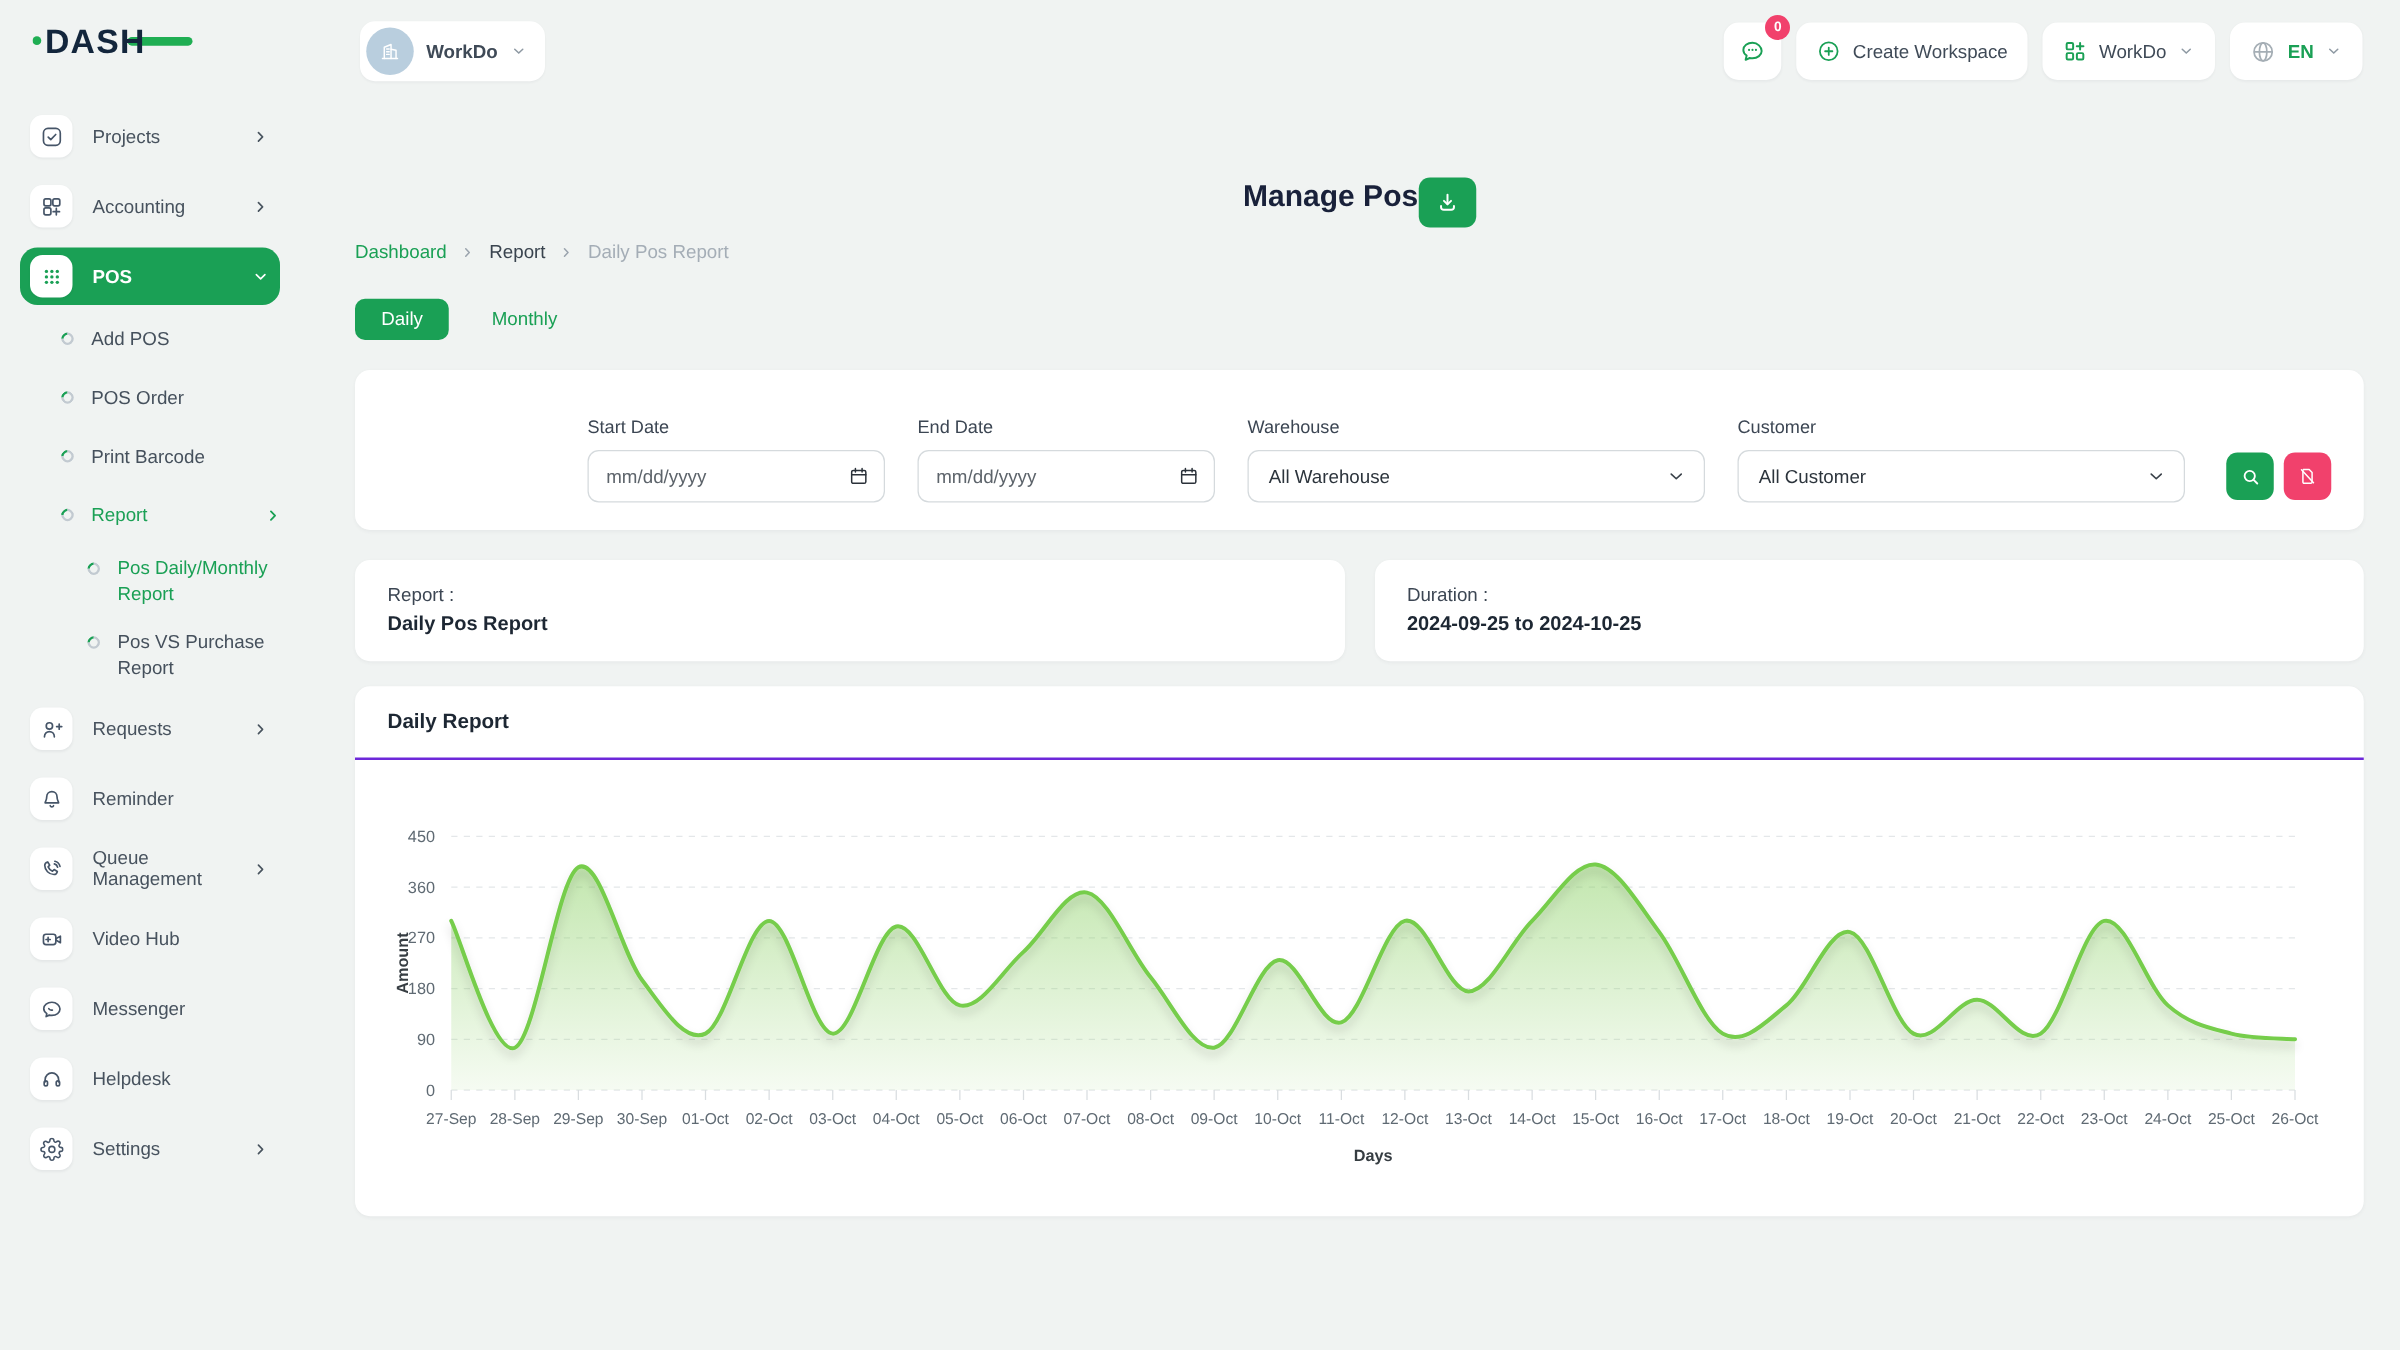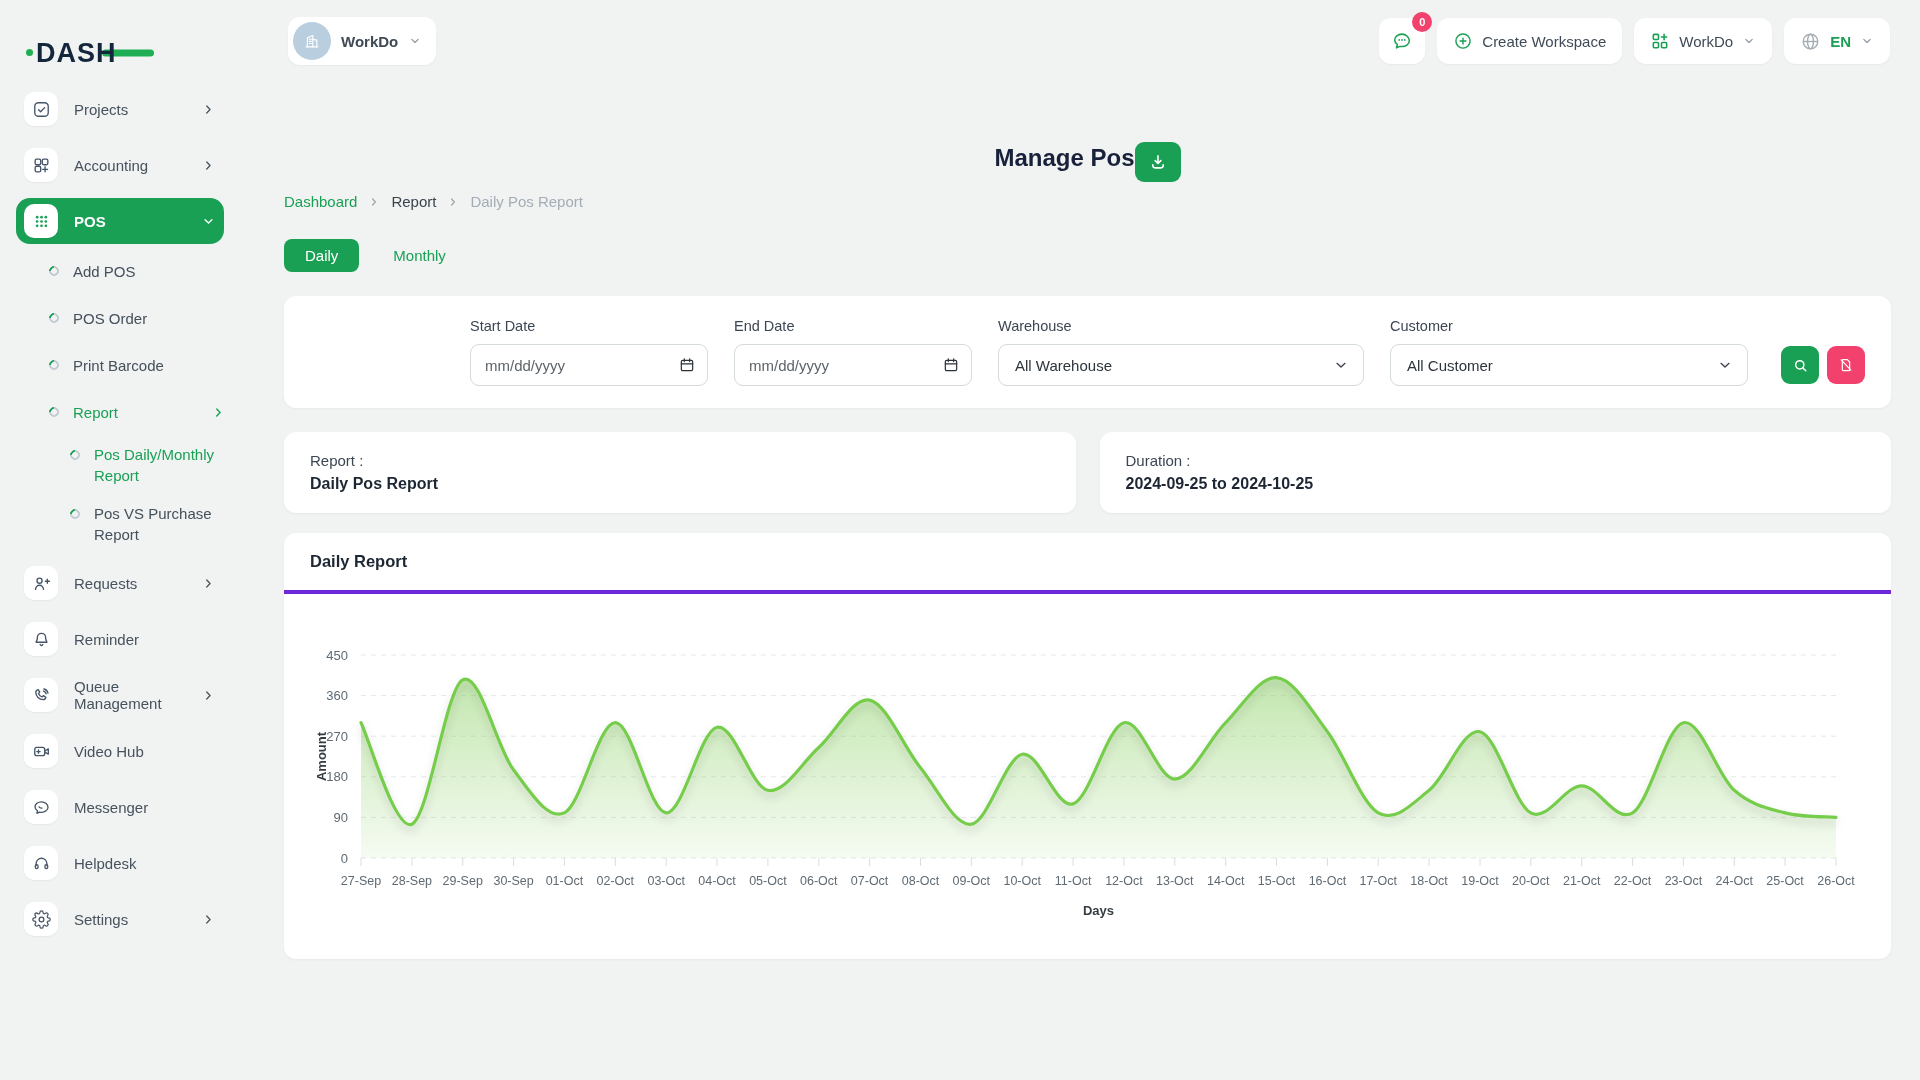--- a/index.html
+++ b/index.html
@@ -6,21 +6,21 @@
   html,body { margin:0; padding:0; }
   body {
     width:1920px; height:1080px; overflow:hidden;
     background:#f0f3f2; color:#46515d;
     font-family:"Liberation Sans", sans-serif;
   }
   .app { display:flex; width:1920px; height:1080px; }
 
   
   .sidebar { width:240px; flex:none; padding-top:14px; }
-  .logo-wrap { height:56px; display:flex; align-items:flex-end; padding-left:26px; }
+  .logo-wrap { height:56px; display:flex; align-items:flex-start; padding-left:26px; }
   .nav { padding-top:16px; }
   .nav-item { height:46px; margin:0 16px 10px; padding:0 8px; display:flex; align-items:center; border-radius:14px; cursor:pointer; }
   .icon-box { width:34px; height:34px; border-radius:10px; background:#fff; display:flex; align-items:center; justify-content:center; box-shadow:0 1px 2px rgba(16,24,40,.05); flex:none; }
   .nav-label { margin-left:16px; font-size:15px; font-weight:500; color:#47525e; }
   .nav-chev { margin-left:auto; display:flex; color:#49545f; }
   .nav-item.active { background:#1aa055; }
   .nav-item.active .nav-label { color:#fff; font-weight:700; }
   .nav-item.active .nav-chev { color:#fff; }
   .sub-item { min-height:34px; margin-bottom:13px; padding:2px 14px 2px 49px; display:flex; align-items:center; font-size:15px; color:#45505c; cursor:pointer; line-height:21px; }
   .sub-item.lvl3 { padding-left:70px; align-items:flex-start; }
@@ -50,41 +50,41 @@
   .bc-link { color:#1aa055; cursor:pointer; }
   .bc-sep { color:#9aa3ad; display:flex; }
   .bc-mid { color:#39434e; font-weight:500; }
   .bc-cur { color:#a4adb6; }
   .tabs { margin-top:29px; display:flex; align-items:center; gap:28px; }
   .tab-active { background:#1aa055; color:#fff; border-radius:8px; padding:8px 21px; font-size:15px; font-weight:500; border:none; cursor:pointer; font-family:inherit; }
   .tab { color:#1aa055; font-size:15px; font-weight:500; background:none; border:none; cursor:pointer; font-family:inherit; }
 
   .card { background:#fff; border-radius:12px; box-shadow:0 1px 3px rgba(56,65,74,.05); }
   .filter-card { margin-top:24px; padding:22px 26px; display:flex; }
-  .filter-form { margin-left:160px; display:flex; gap:26px; flex:1; }
+  .filter-form { margin-left:160px; display:flex; gap:26px; flex:1;margin-top:16px; }
   .field { display:flex; flex-direction:column; gap:10px; }
   .field > label { font-size:14.5px; color:#3c4653; }
   .input-wrap { position:relative; }
   .date-input { width:238px; height:42px; border:1px solid #d5dadd; border-radius:9px; font-size:15px; color:#525b63; padding:0 40px 0 14px; font-family:inherit; outline:none; background:#fff; }
   .date-input::placeholder { color:#5d646b; }
   .cal-ico { position:absolute; right:13px; top:13px; display:flex; pointer-events:none; }
   .select { width:366px; height:42px; border:1px solid #d5dadd; border-radius:9px; background:#fff; display:flex; align-items:center; justify-content:space-between; padding:0 14px 0 16px; font-size:15px; color:#2c343c; cursor:pointer; }
   .select.narrow { width:358px; }
   .filter-actions { margin-left:auto; display:flex; gap:8px; align-self:flex-end; padding-bottom:2px; }
   .sq-btn { width:38px; height:38px; border-radius:9px; border:none; display:flex; align-items:center; justify-content:center; cursor:pointer; }
   .sq-btn.green { background:#1aa055; }
   .sq-btn.pink { background:#f1416c; }
 
   .info-row { margin-top:24px; display:flex; gap:24px;align-items:flex-end; }
   .info-card { flex:1; padding:20px 26px; }
   .info-label { font-size:15px; color:#3c4653; }
   .info-value { margin-top:6px; font-size:16px; font-weight:700; color:#1d2733; }
 
   .chart-card { margin-top:20px; }
-  .chart-head { padding:19px 26px; font-size:16.5px; font-weight:700; color:#1d2733; border-bottom:4px solid #6d28d9; }
+  .chart-head { padding:19px 26px; font-size:16.5px; font-weight:700; color:#1d2733; border-bottom:2px solid #6d28d9; }
   .chart-body { padding:18px 26px 26px 28px; }
   .chart-body svg { display:block; width:100%; height:auto; }
   .grid-line { stroke:#e4e7e9; stroke-width:1; stroke-dasharray:5 5; }
   .tick-line { stroke:#d9dde0; stroke-width:1; }
   .ytick { fill:#5f6a73; font-size:13px; text-anchor:end; font-family:"Liberation Sans",sans-serif; }
   .xtick { fill:#5f6a73; font-size:12.5px; text-anchor:middle; font-family:"Liberation Sans",sans-serif; }
   .axis-title { fill:#363d42; font-size:13px; font-weight:700; text-anchor:middle; font-family:"Liberation Sans",sans-serif; }
 </style>
 </head>
 <body>

